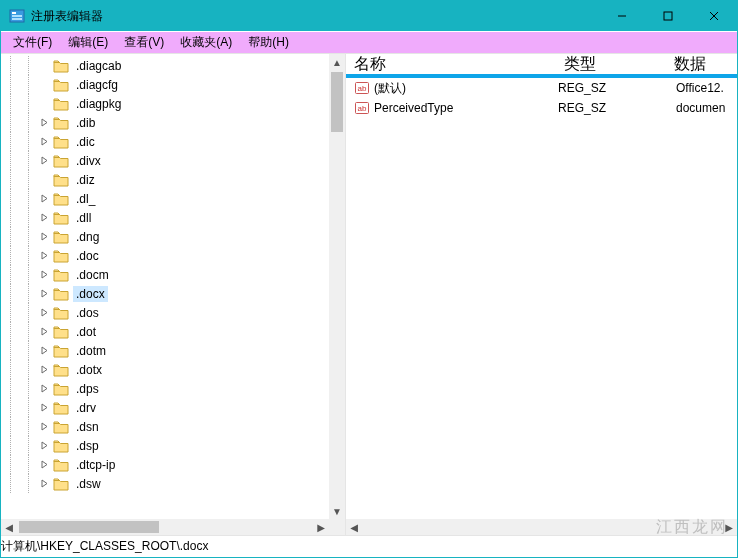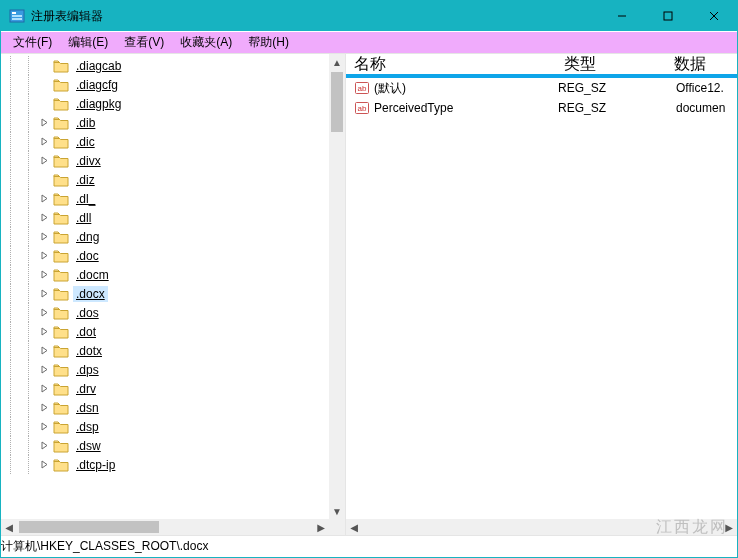--- a/index.html
+++ b/index.html
@@ -15,21 +15,21 @@
 .titlebar .win-btn.close { width: 46px; }
 
 .menubar { height: 22px; background: #f0abfc; border-top: 1px solid #fff; display: flex; align-items: center; font-size: 12px; padding-left: 4px; }
 .menubar .menu-item { padding: 2px 8px; cursor: default; }
 
 .body-area { flex: 1; display: flex; min-height: 0; border-top: 1px solid #e5e5e5; }
 
 .tree-pane { width: 345px; border-right: 1px solid #e5e5e5; overflow: hidden; position: relative; }
 .tree-scroll { position: absolute; inset: 0 16px 16px 0; overflow: hidden; }
 .tree { font-size: 12px; padding-top: 2px; }
-.tree-row { display: flex; align-items: center; height: 19px; white-space: nowrap; text-decoration: underline; }
+.tree-row { display: flex; align-items: center; height: 19px; white-space: nowrap; }
 .indent { display: inline-block; width: 18px; height: 19px; position: relative; }
 .indent.line::before { content:""; position:absolute; left:50%; top:0; bottom:0; border-left:1px dotted #b0b0b0; }
 .expander { width: 14px; height: 14px; display: inline-flex; align-items: center; justify-content: center; color: #6b6b6b; font-size: 10px; margin-right: 2px; }
 .expander.blank { visibility: hidden; }
 .folder-icon { width: 16px; height: 14px; margin-right: 4px; display: inline-flex; }
 .tree-label { padding: 1px 3px; }
 .tree-row.selected .tree-label { background: #cde8ff; }
 
 .list-pane { flex: 1; display: flex; flex-direction: column; min-width: 0; position: relative; }
 .list-header { height: 24px; display: flex; align-items: flex-start; font-size: 16px; border-bottom: 4px solid #0ea5e9; }
@@ -342,20 +342,36 @@
                 <svg width="9" height="9" viewBox="0 0 9 9">
                   <path d="M2 1 L7 4.5 L2 8 Z" fill="none" stroke="#6b6b6b" stroke-width="1"></path>
                 </svg>
               </span>
               <span class="folder-icon">
                 <svg viewBox="0 0 16 14">
                   <path d="M1 3 L6 3 L7.5 4.5 L15 4.5 L15 13 L1 13 Z" fill="#ffe08a" stroke="#caa432"></path>
                   <path d="M1 3 L1 2 L5 2 L6.5 3.5 L1 3.5 Z" fill="#ffe9a8" stroke="#caa432"></path>
                 </svg>
               </span>
+              <span class="tree-label">.dotm</span>
+            </div>
+            <div class="tree-row">
+              <span class="indent line"></span>
+              <span class="indent line"></span>
+              <span class="expander">
+                <svg width="9" height="9" viewBox="0 0 9 9">
+                  <path d="M2 1 L7 4.5 L2 8 Z" fill="none" stroke="#6b6b6b" stroke-width="1"></path>
+                </svg>
+              </span>
+              <span class="folder-icon">
+                <svg viewBox="0 0 16 14">
+                  <path d="M1 3 L6 3 L7.5 4.5 L15 4.5 L15 13 L1 13 Z" fill="#ffe08a" stroke="#caa432"></path>
+                  <path d="M1 3 L1 2 L5 2 L6.5 3.5 L1 3.5 Z" fill="#ffe9a8" stroke="#caa432"></path>
+                </svg>
+              </span>
               <span class="tree-label">.dotx</span>
             </div>
             <div class="tree-row">
               <span class="indent line"></span>
               <span class="indent line"></span>
               <span class="expander">
                 <svg width="9" height="9" viewBox="0 0 9 9">
                   <path d="M2 1 L7 4.5 L2 8 Z" fill="none" stroke="#6b6b6b" stroke-width="1"></path>
                 </svg>
               </span>
@@ -422,37 +438,37 @@
                 <svg width="9" height="9" viewBox="0 0 9 9">
                   <path d="M2 1 L7 4.5 L2 8 Z" fill="none" stroke="#6b6b6b" stroke-width="1"></path>
                 </svg>
               </span>
               <span class="folder-icon">
                 <svg viewBox="0 0 16 14">
                   <path d="M1 3 L6 3 L7.5 4.5 L15 4.5 L15 13 L1 13 Z" fill="#ffe08a" stroke="#caa432"></path>
                   <path d="M1 3 L1 2 L5 2 L6.5 3.5 L1 3.5 Z" fill="#ffe9a8" stroke="#caa432"></path>
                 </svg>
               </span>
+              <span class="tree-label">.dtcp-ip</span>
+            </div>
+            <div class="tree-row">
+              <span class="indent line"></span>
+              <span class="indent line"></span>
+              <span class="expander">
+                <svg width="9" height="9" viewBox="0 0 9 9">
+                  <path d="M2 1 L7 4.5 L2 8 Z" fill="none" stroke="#6b6b6b" stroke-width="1"></path>
+                </svg>
+              </span>
+              <span class="folder-icon">
+                <svg viewBox="0 0 16 14">
+                  <path d="M1 3 L6 3 L7.5 4.5 L15 4.5 L15 13 L1 13 Z" fill="#ffe08a" stroke="#caa432"></path>
+                  <path d="M1 3 L1 2 L5 2 L6.5 3.5 L1 3.5 Z" fill="#ffe9a8" stroke="#caa432"></path>
+                </svg>
+              </span>
               <span class="tree-label">.dsw</span>
-            </div>
-            <div class="tree-row">
-              <span class="indent line"></span>
-              <span class="indent line"></span>
-              <span class="expander">
-                <svg width="9" height="9" viewBox="0 0 9 9">
-                  <path d="M2 1 L7 4.5 L2 8 Z" fill="none" stroke="#6b6b6b" stroke-width="1"></path>
-                </svg>
-              </span>
-              <span class="folder-icon">
-                <svg viewBox="0 0 16 14">
-                  <path d="M1 3 L6 3 L7.5 4.5 L15 4.5 L15 13 L1 13 Z" fill="#ffe08a" stroke="#caa432"></path>
-                  <path d="M1 3 L1 2 L5 2 L6.5 3.5 L1 3.5 Z" fill="#ffe9a8" stroke="#caa432"></path>
-                </svg>
-              </span>
-              <span class="tree-label">.dtcp-ip</span>
             </div>
           </div>
       </div>
       <div class="vscroll">
         <div class="arrow up">▲</div>
         <div class="thumb"></div>
         <div class="arrow down">▼</div>
       </div>
       <div class="hscroll">
         <div class="arrow left">◀</div>

